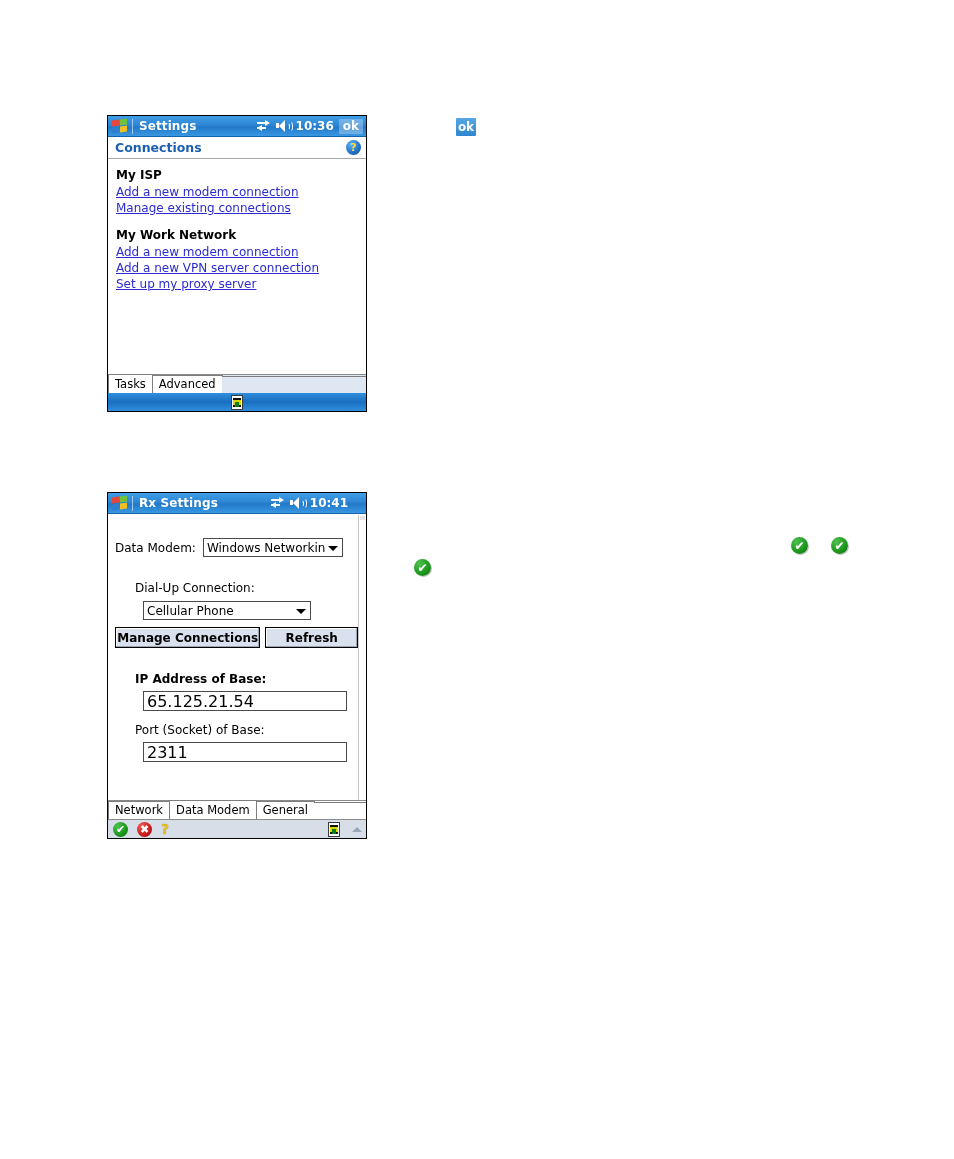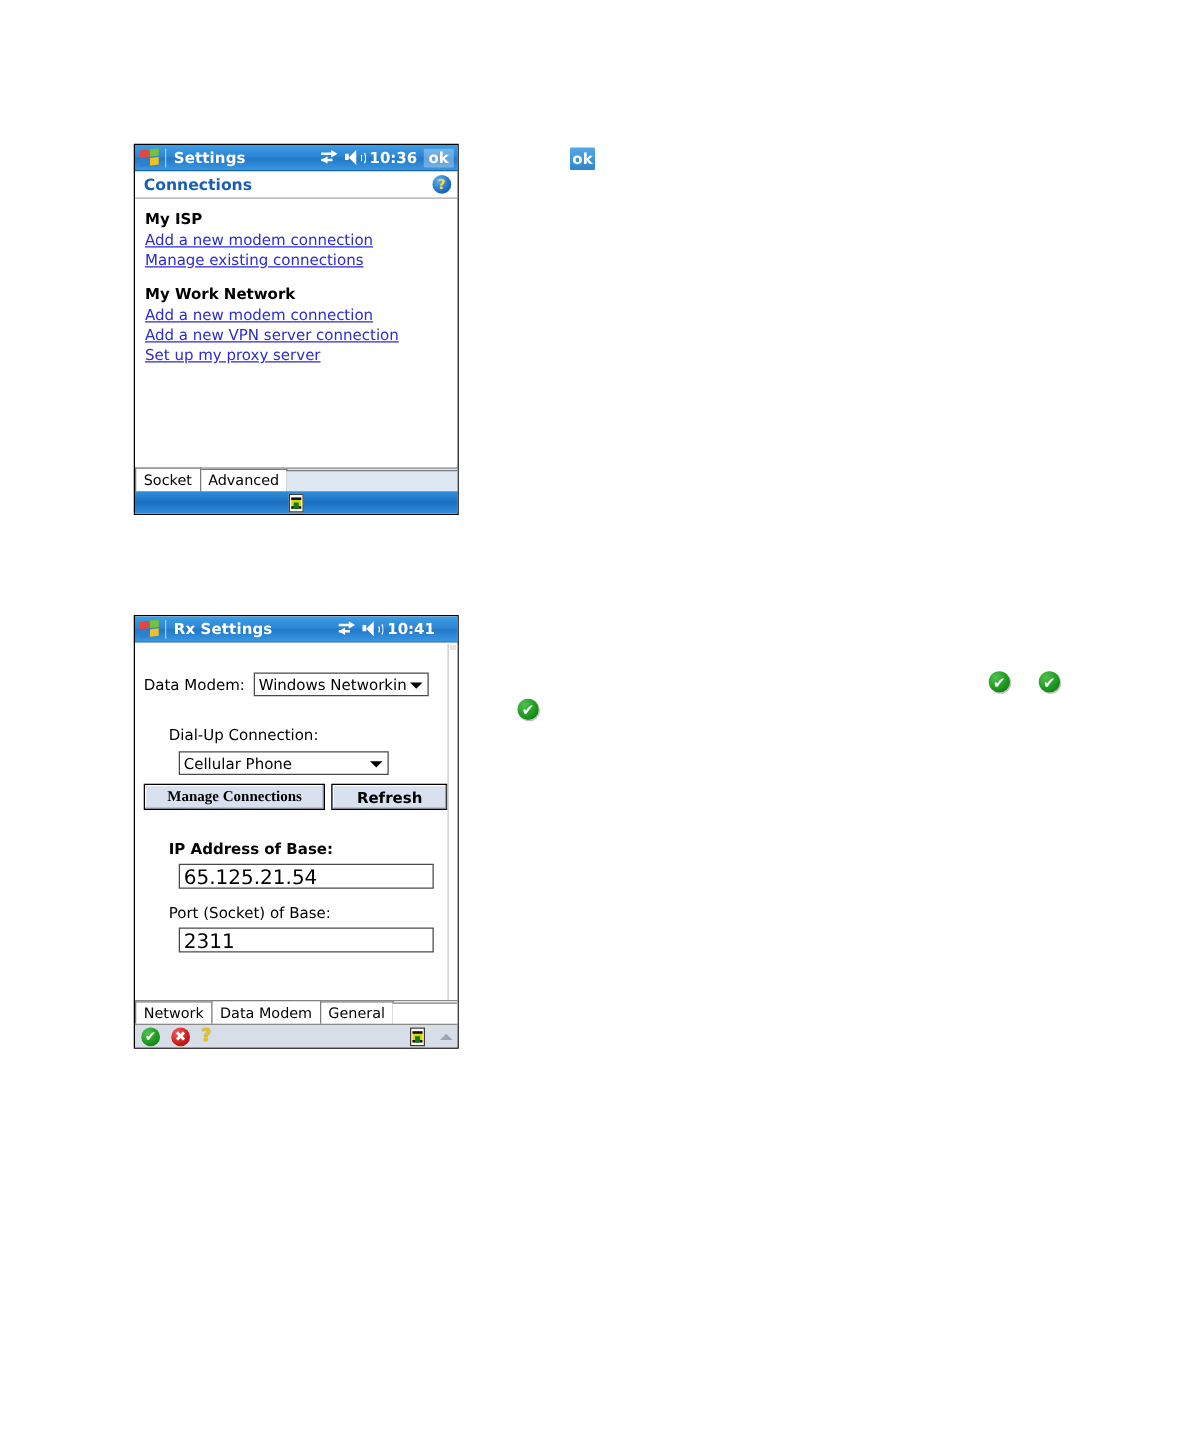--- a/index.html
+++ b/index.html
@@ -399,21 +399,21 @@
     <a class="lnk">Add a new modem connection</a>
     <a class="lnk">Manage existing connections</a>
 
     <div class="grp-title second">My Work Network</div>
     <a class="lnk">Add a new modem connection</a>
     <a class="lnk">Add a new VPN server connection</a>
     <a class="lnk">Set up my proxy server</a>
   </div>
 
   <div class="tabstrip" style="bottom:18px;">
-    <div class="tab active">Socket</div>
+    <div class="tab active">Tasks</div>
     <div class="tab plain">Advanced</div>
     <div class="tab-filler"></div>
   </div>
 
   <div class="softbar-blue">
     <span class="sip-icon"></span>
   </div>
 </div>
 
 <div class="device" id="device2" style="left:107px; top:492px; width:260px; height:347px;">
@@ -459,21 +459,21 @@
         <span class="lbl">Dial-Up Connection:</span>
       </div>
       <div style="margin-top:5px; padding-left:35px;">
         <span class="combo" style="width:168px;">
           <span class="cval" style="width:182px;">Cellular Phone</span>
           <span class="arrow"></span>
         </span>
       </div>
 
       <div class="row" style="margin-top:7px; padding-left:7px; gap:5px;">
-        <span class="btn" style="width:146px;font-family:Liberation Serif, serif;">Manage Connections</span>
+        <span class="btn" style="width:146px;">Manage Connections</span>
         <span class="btn" style="width:93px;">Refresh</span>
       </div>
 
       <div style="margin-top:20px; padding-left:27px;font-weight:bold;">
         <span class="lbl">IP Address of Base:</span>
       </div>
       <div style="margin-top:4px; padding-left:35px;">
         <span class="txtfield" style="width:204px;">65.125.21.54</span>
       </div>
 

